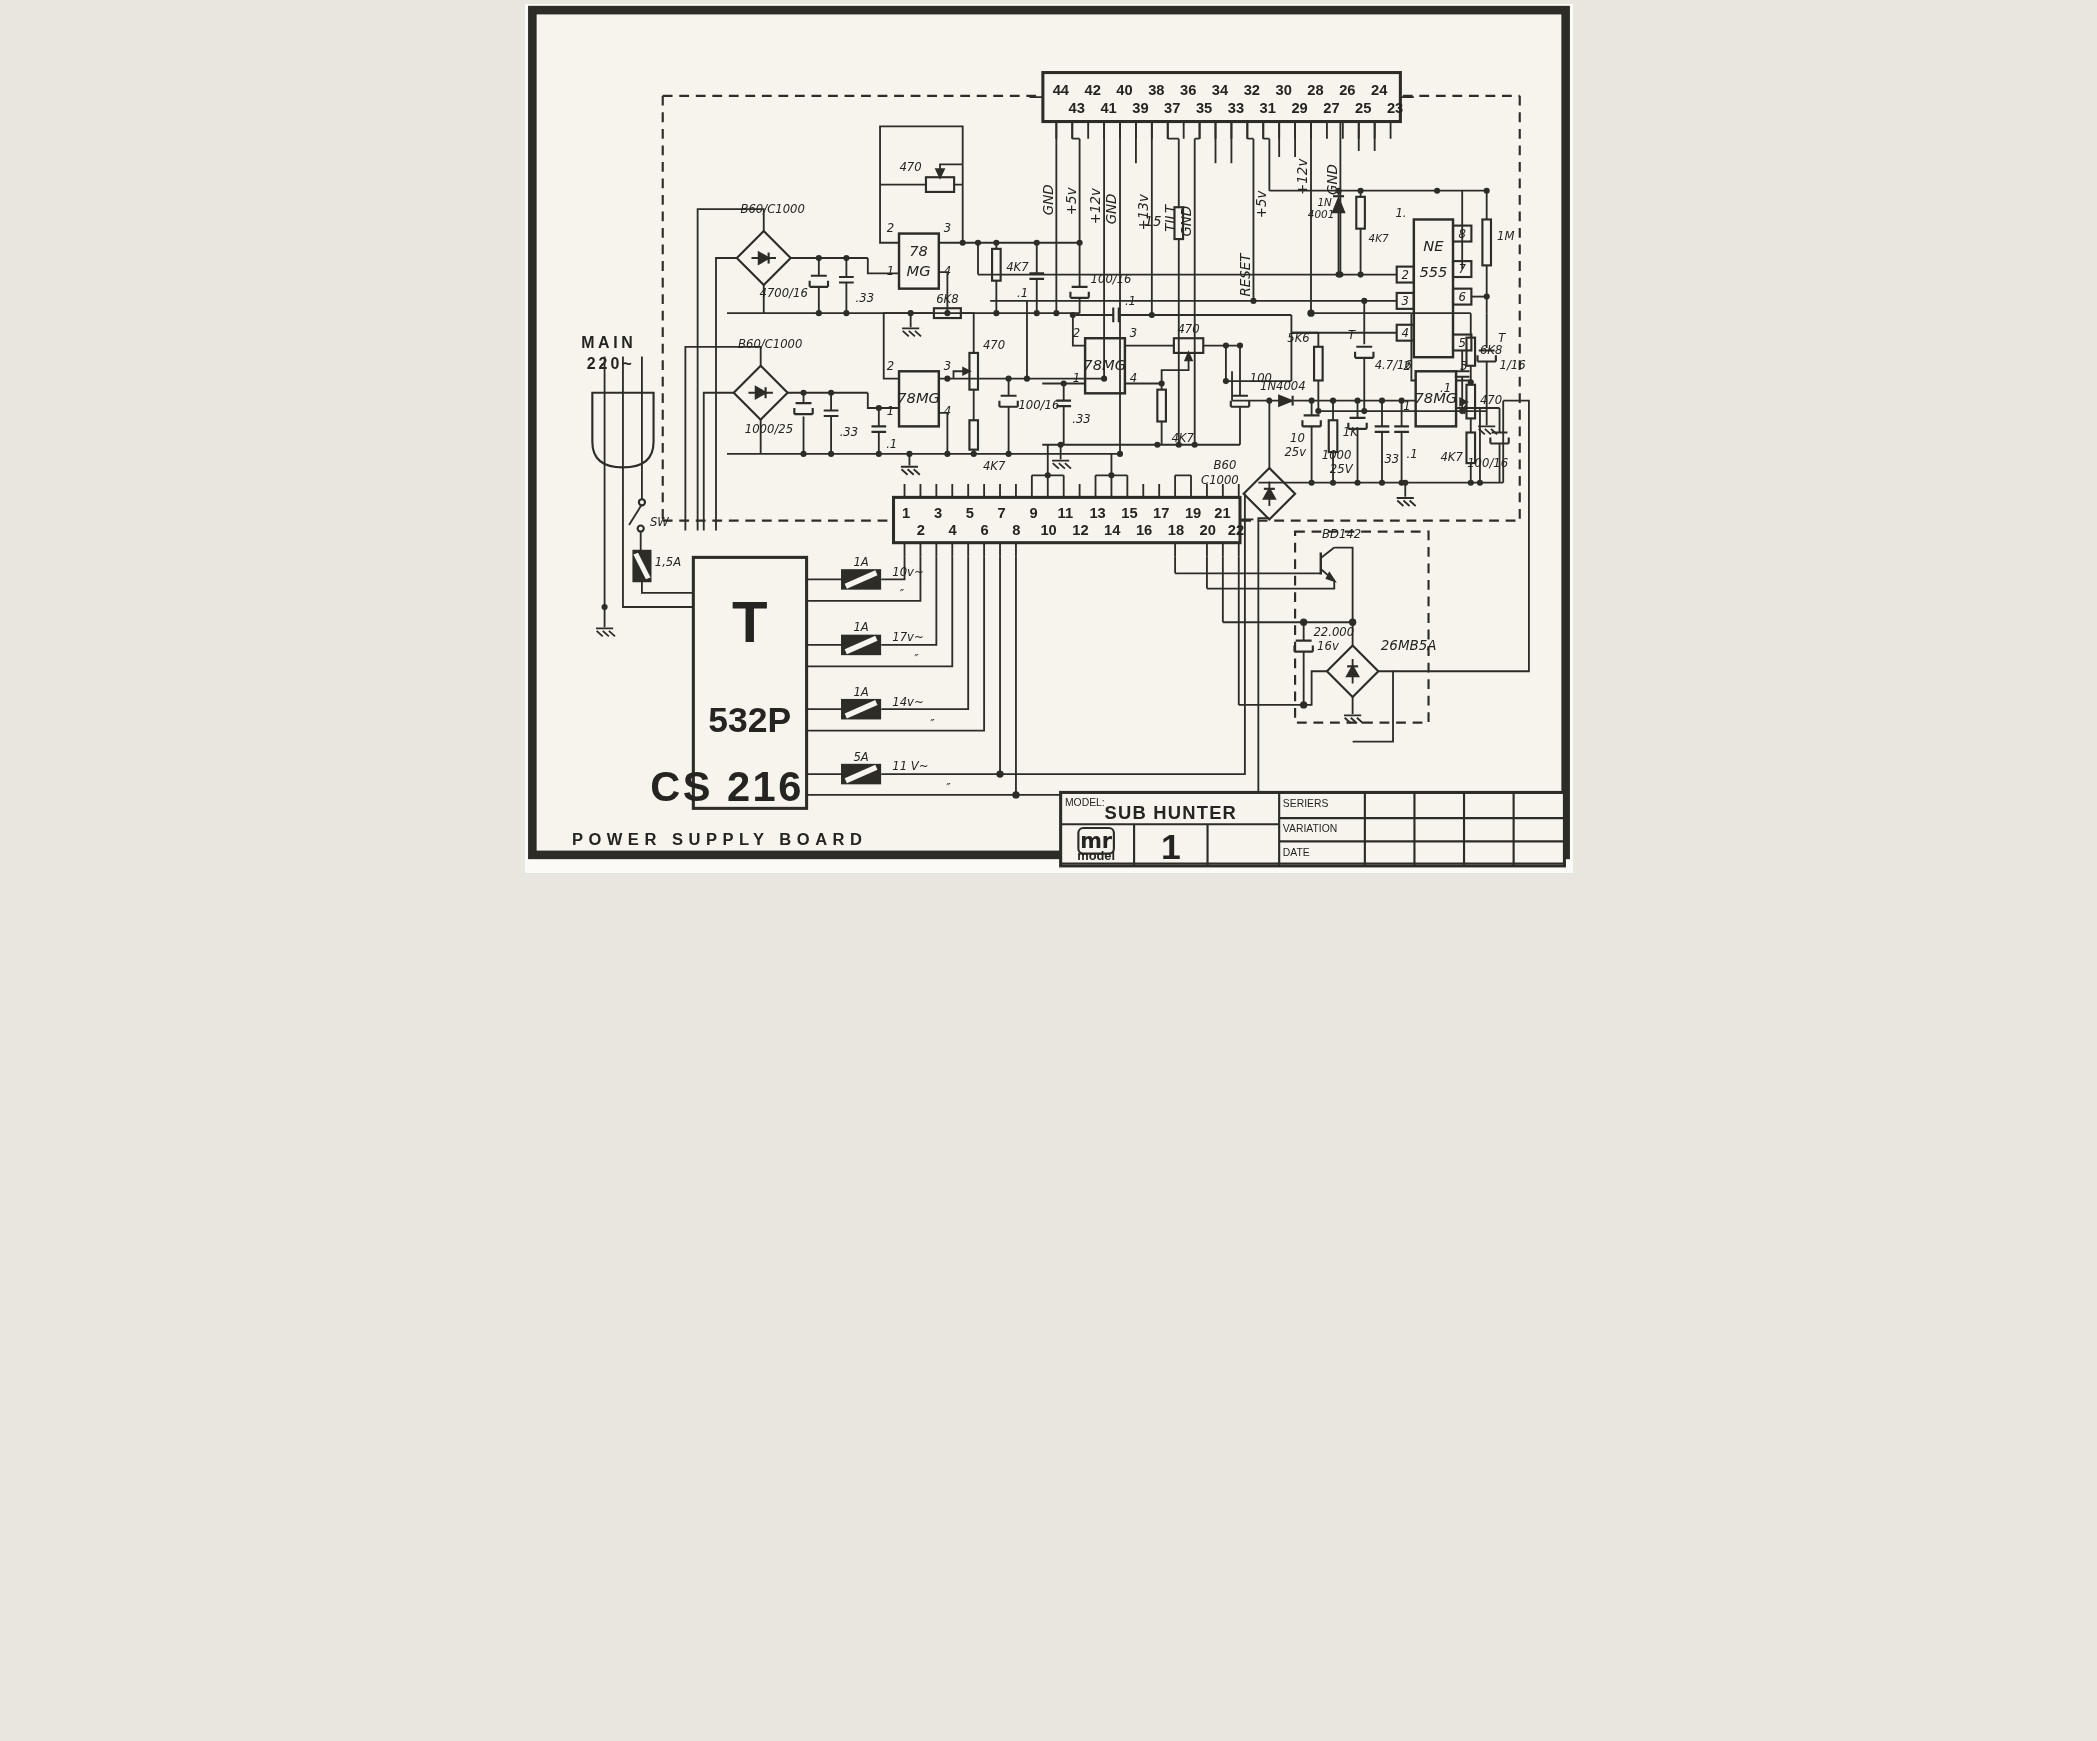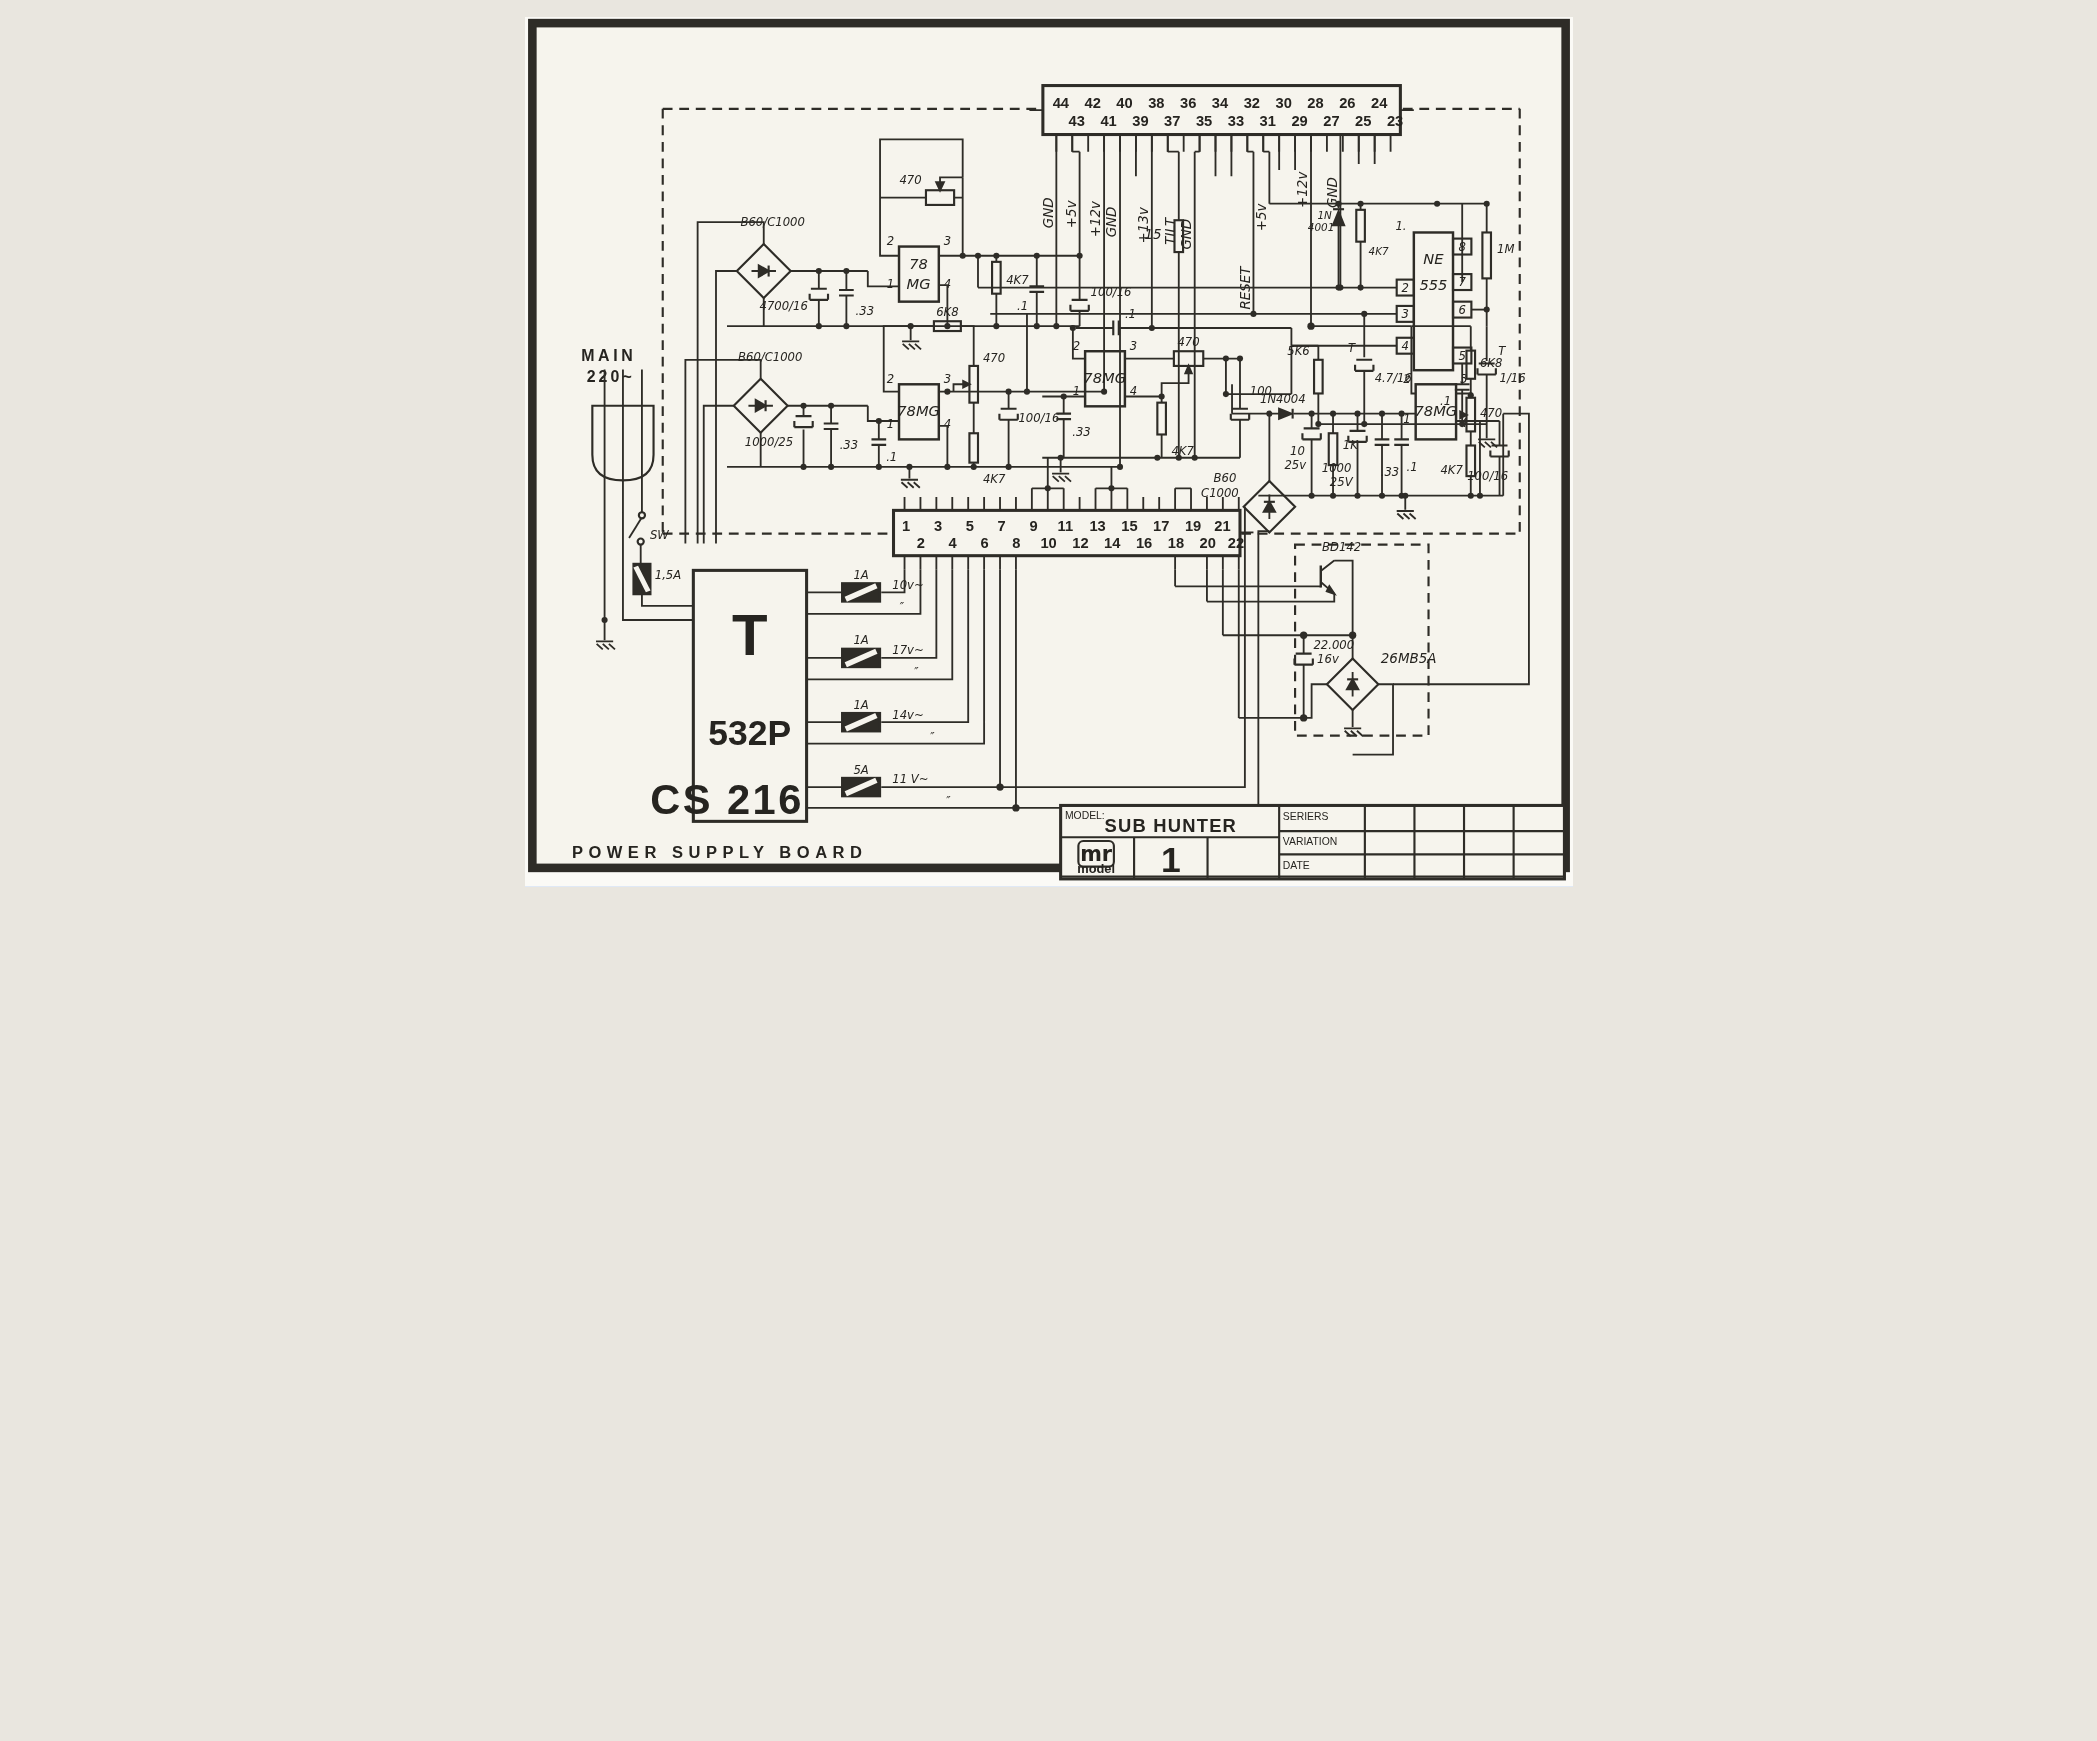--- a/index.html
+++ b/index.html
@@ -1,16 +1,16 @@
 <!DOCTYPE html>
 <html style="font-size:9.8px"><head>
 <meta charset="utf-8">
 <style>
   html,body{margin:0;padding:0;background:#e9e6df;}
-  .sheet{width:100%;max-width:1048px;margin:17px auto;background:#3b82f6;}
+  .sheet{width:100%;max-width:1048px;margin:4px auto;background:#15803d;}
   svg{display:block;width:100%;height:auto;}
   .wire{stroke:#2e2c27;stroke-width:3;fill:none;stroke-linecap:butt;}
   .wire2{stroke:#2e2c27;stroke-width:4;fill:none;}
   .comp{stroke:#2e2c27;stroke-width:3.5;fill:none;}
   .compF{stroke:#2e2c27;stroke-width:3.5;fill:#2e2c27;}
   .boxy{stroke:#2e2c27;stroke-width:5;fill:none;}
   .dash{stroke:#2e2c27;stroke-width:3.5;fill:none;stroke-dasharray:16 11;}
   .dot{fill:#2e2c27;stroke:none;}
   text{fill:#262420;}
   .hw{font:italic 19px "DejaVu Sans",sans-serif;}

